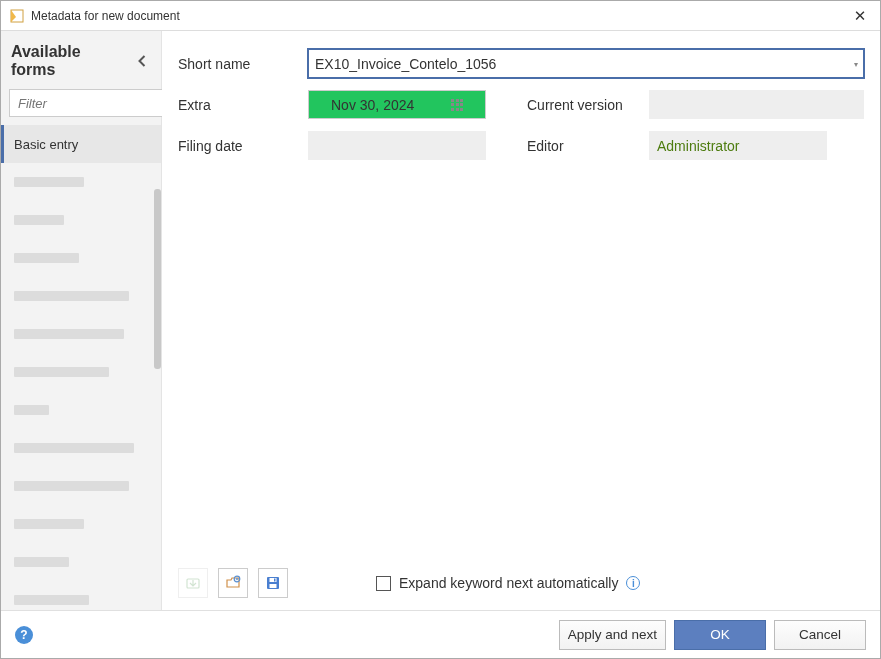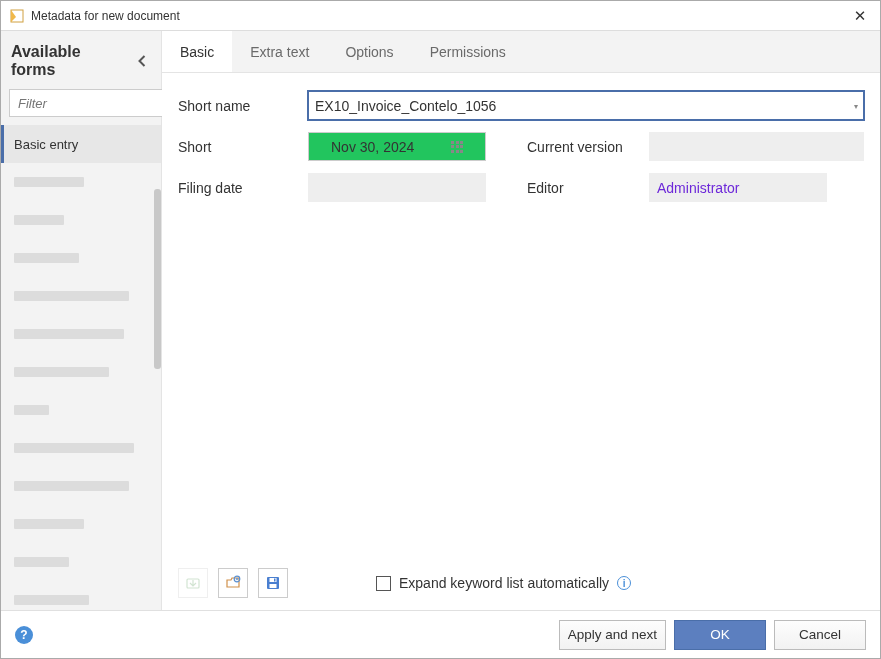--- a/index.html
+++ b/index.html
@@ -209,21 +209,21 @@
     }
     .date-picker-icon span { width:3px; height:3px; background:#888; }
     .readonly-box {
       flex: 1;
       height: 29px;
       background: #eee;
       display: flex;
       align-items: center;
       padding: 0 8px;
       font-size: 14px;
-      color: #6d28d9;
+      color: #4d7c0f;
       min-width: 170px;
     }
     .filing-row .readonly-box { width: 178px; flex: 0 0 178px; }
     .bottom-toolbar {
       display: flex;
       align-items: center;
       padding: 8px 16px 12px 16px;
       gap: 10px;
     }
     .tb-btn {
@@ -363,47 +363,33 @@
       <div class="form-item">
           <div class="form-item-placeholder" style="width:75px"></div>
         </div>
       <div class="scrollbar-track">
           <div class="scrollbar-thumb"></div>
         </div>
     </div>
   </aside>
 
   <section class="content">
-    <div class="tabs">
-      <div class="tab active">
-          <span>Basic</span>
-        </div>
-      <div class="tab">
-          <span>Extra text</span>
-        </div>
-      <div class="tab">
-          <span>Options</span>
-        </div>
-      <div class="tab">
-          <span>Permissions</span>
-        </div>
-    </div>
 
     <div class="form-body">
       <div class="form-row">
         <label class="form-label">Short name</label>
         <div class="form-field" style="max-width: none;">
           <input class="short-name-input" value="EX10_Invoice_Contelo_1056" style="">
           <span class="dropdown-caret">▾</span>
         </div>
       </div>
 
       <div class="form-row two-col">
         <div class="col">
-          <label class="form-label">Short</label>
+          <label class="form-label">Extra</label>
           <div class="date-input-wrap">
             <span class="date-input-text">Nov 30, 2024</span>
             <span class="date-picker-icon">
               <span></span>
                 <span></span>
                 <span></span>
                 <span></span>
                 <span></span>
                 <span></span>
                 <span></span>
@@ -448,21 +434,21 @@
         <svg width="16" height="16" viewBox="0 0 16 16">
             <rect x="2" y="2" width="12" height="12" rx="1" fill="#4a7fd0"></rect>
             <rect x="4.5" y="3" width="7" height="4" fill="#fff"></rect>
             <rect x="4.5" y="9" width="7" height="4" fill="#fff"></rect>
             <rect x="9" y="3.5" width="1.5" height="3" fill="#4a7fd0"></rect>
           </svg>
       </span>
 
       <label class="checkbox-wrap">
         <span class="checkbox-box"></span>
-        <span>Expand keyword list automatically</span>
+        <span>Expand keyword next automatically</span>
         <span class="info-icon">i</span>
       </label>
     </div>
   </section>
 </div>
 
 <div class="footer">
   <span class="help-icon">?</span>
   <span class="footer-spacer"></span>
   <span class="footer-btn">

